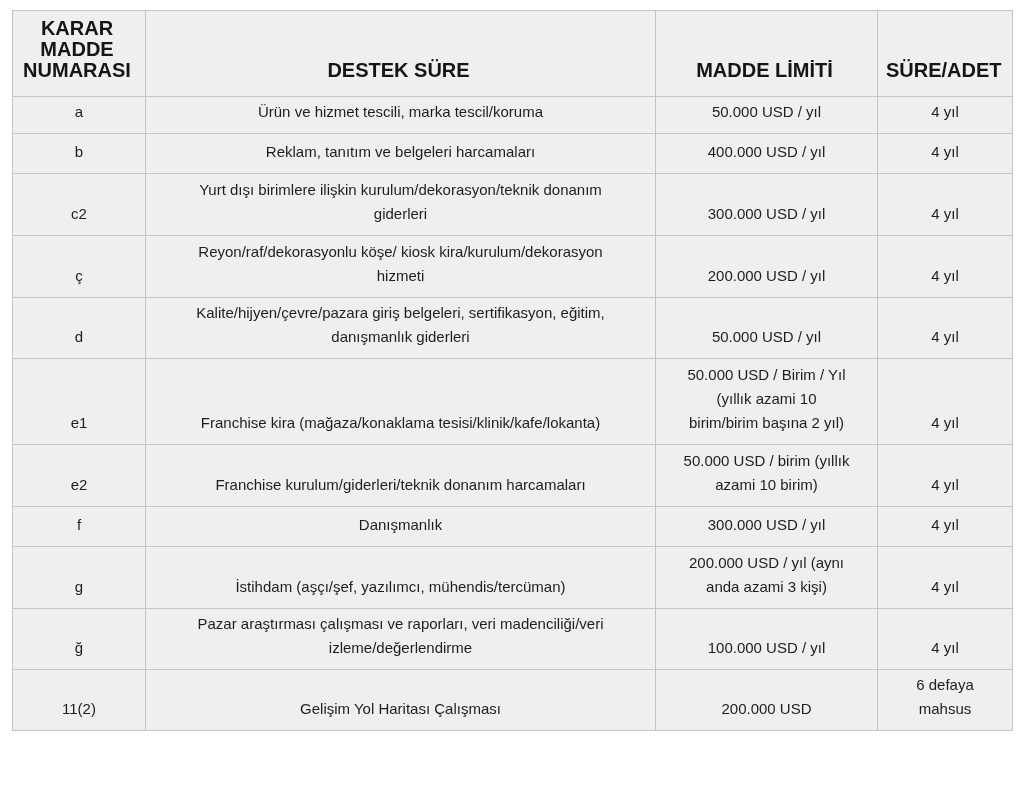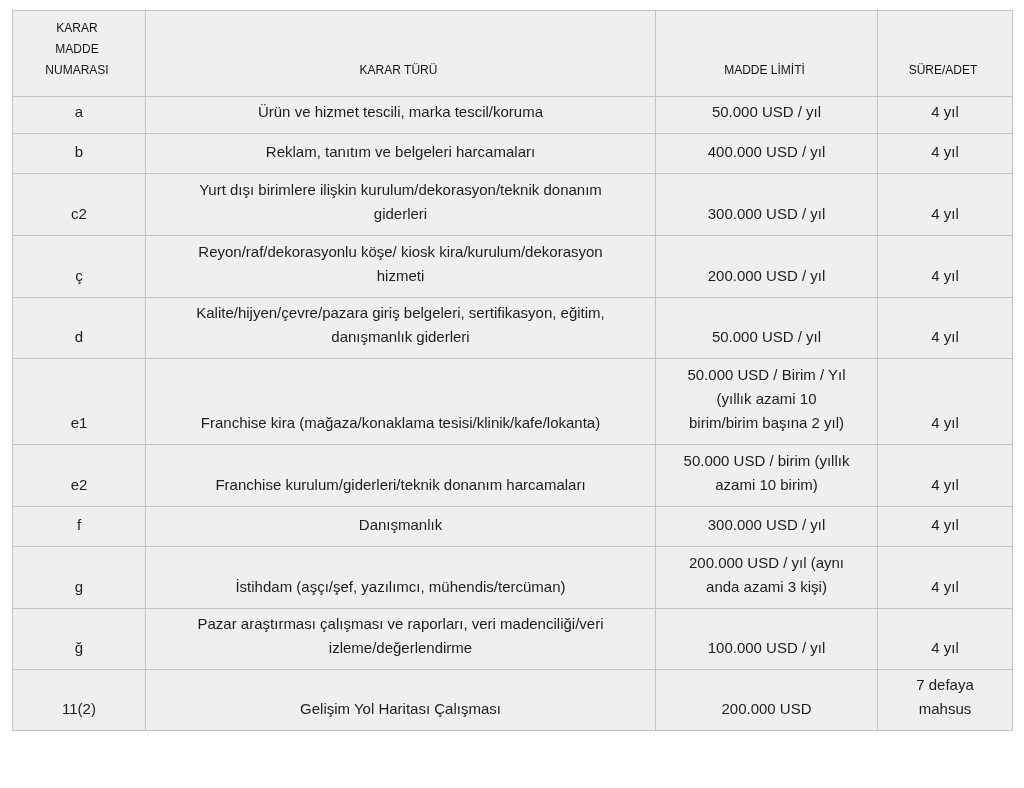--- a/index.html
+++ b/index.html
@@ -31,43 +31,43 @@
     overflow: hidden;
   }
   table.support-table td {
     color: #1e1e1e;
     font-size: 15px;
     line-height: 24px;
     padding: 3px 10px 9px 10px;
   }
   table.support-table th {
     color: #151515;
-    font-weight: normal;
-    font-size: 12px;
+    font-weight: bold;
+    font-size: 20px;
     line-height: 21px;
     padding: 3px 12px 15px 8px;
   }
 </style>
 </head>
 <body>
 
 <div class="page">
   <table class="support-table">
     <colgroup>
       <col style="width:133px">
       <col style="width:510px">
       <col style="width:222px">
       <col style="width:135px">
     </colgroup>
     <thead>
       <tr style="height:86px">
         <th>KARAR
 MADDE
 NUMARASI</th>
-        <th>KARAR TÜRÜ</th>
+        <th>DESTEK SÜRE</th>
         <th>MADDE LİMİTİ</th>
         <th>SÜRE/ADET</th>
       </tr>
     </thead>
     <tbody>
       <tr style="height:37px">
         <td>a</td>
         <td>Ürün ve hizmet tescili, marka tescil/koruma</td>
         <td>50.000 USD / yıl</td>
         <td>4 yıl</td>
@@ -131,18 +131,18 @@
         <td>ğ</td>
         <td>Pazar araştırması çalışması ve raporları, veri madenciliği/veri
 izleme/değerlendirme</td>
         <td>100.000 USD / yıl</td>
         <td>4 yıl</td>
       </tr>
       <tr style="height:59px">
         <td>11(2)</td>
         <td>Gelişim Yol Haritası Çalışması</td>
         <td>200.000 USD</td>
-        <td>7 defaya
+        <td>6 defaya
 mahsus</td>
       </tr>
     </tbody>
   </table>
 </div>
 
 </body></html>

